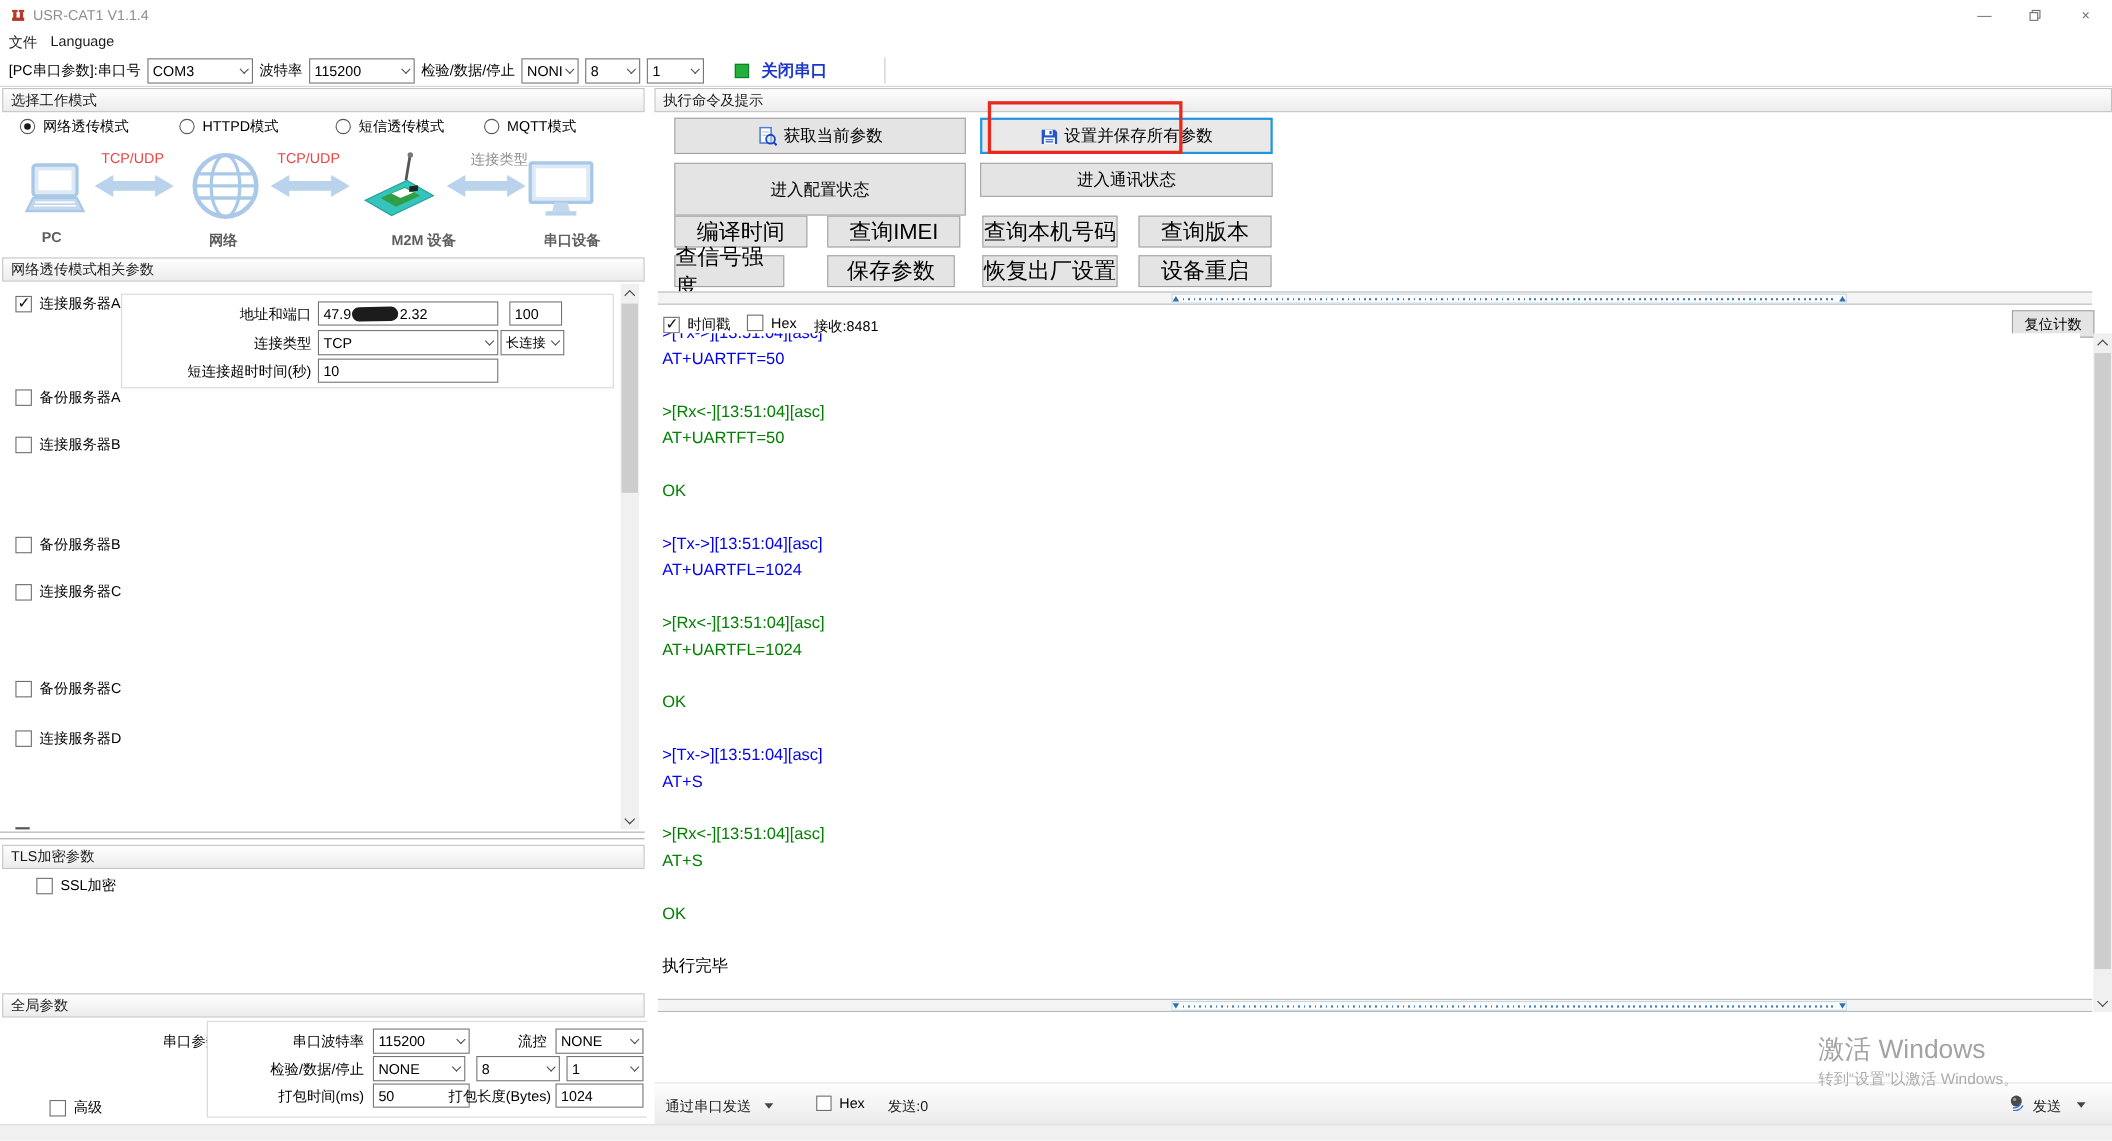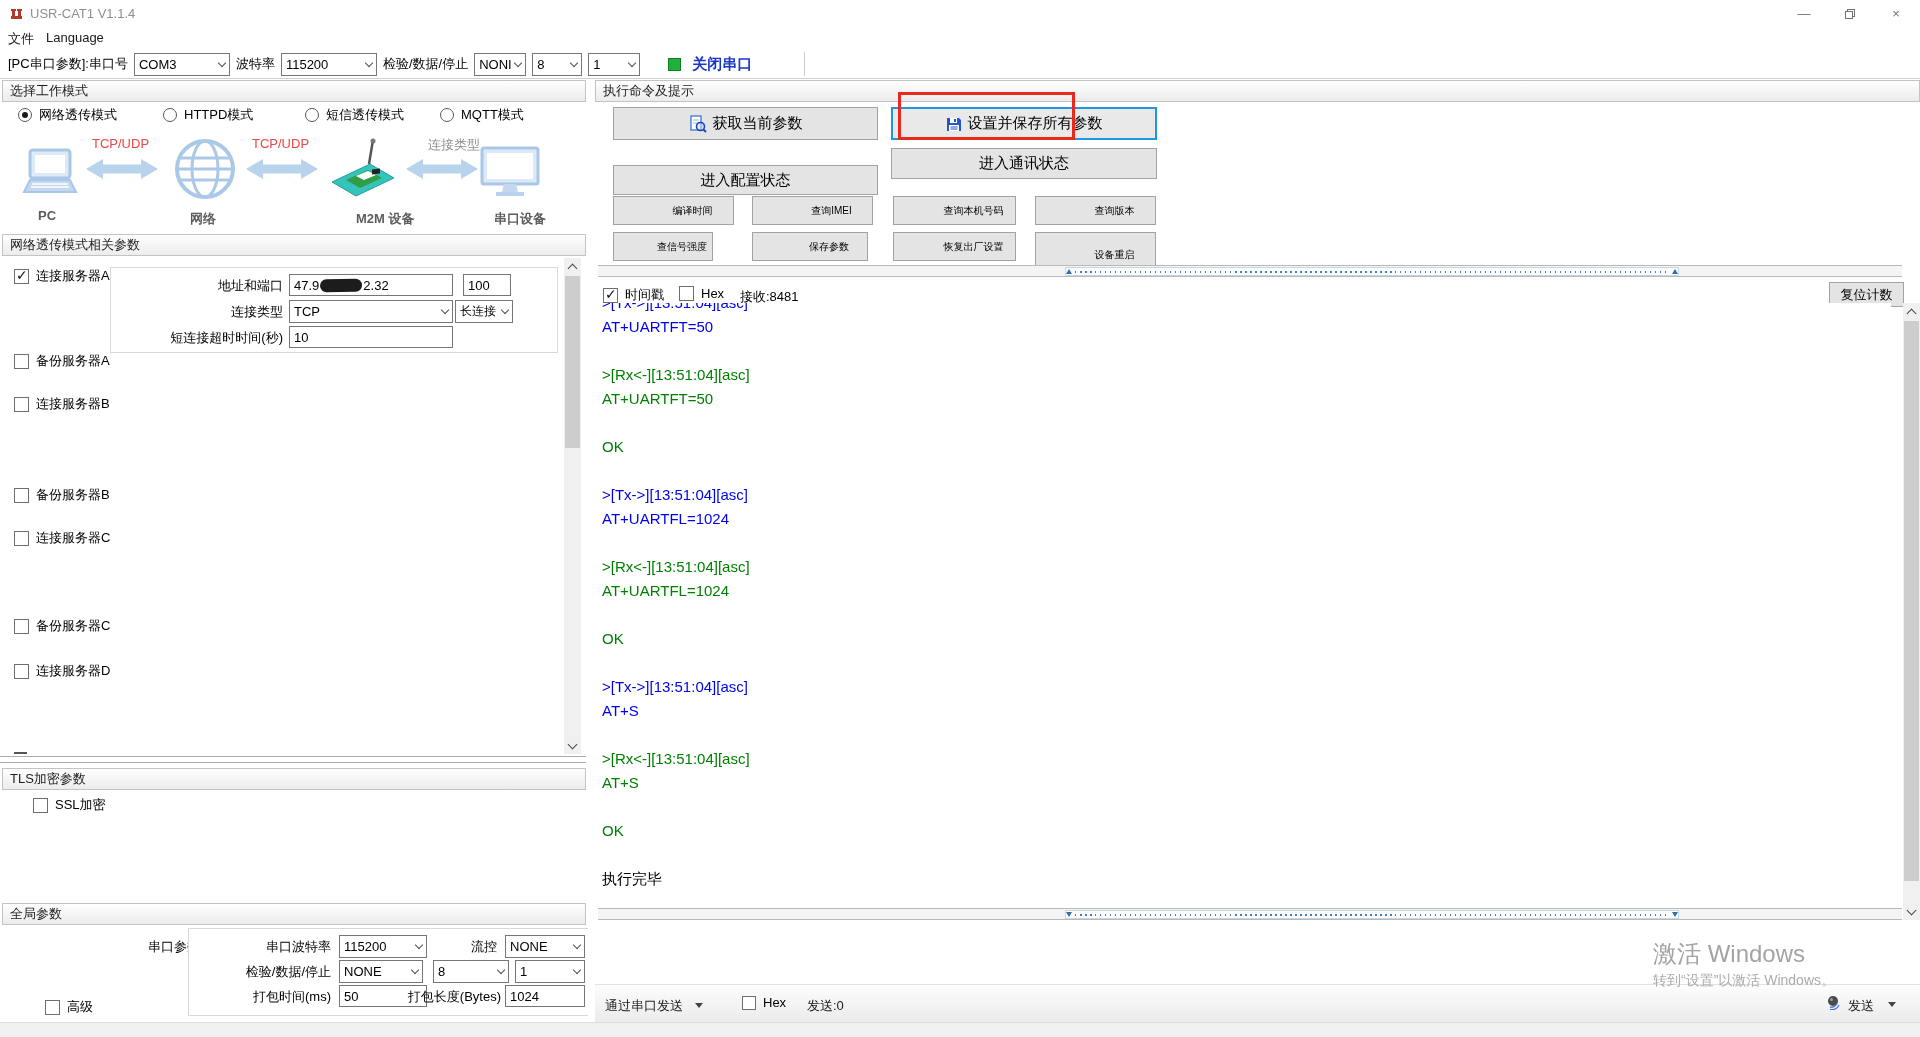--- a/index.html
+++ b/index.html
@@ -54,21 +54,21 @@
   .down { transform:rotate(45deg); margin-top:-2px; }
   .vs-thumb { position:absolute; left:1px; width:15px; background:#cdcdcd; }
   .hscroll { background:#f4f4f4; border-top:1px solid #b9b9b9; border-bottom:1px solid #b9b9b9; }
   .hs-seg { position:absolute; top:1px; height:9px; background:#fdfdfd; border:1px solid #c7d7e4; display:flex; align-items:center; }
   .hs-dots { flex:1; height:2px; margin:0 3px; background-image:repeating-linear-gradient(90deg,#3f7fbf 0 1.5px,transparent 1.5px 5px); }
   .hs-tri-up { width:0; height:0; border-left:3.5px solid transparent; border-right:3.5px solid transparent; border-bottom:5px solid #2f6fb0; }
   .hs-tri-down { width:0; height:0; border-left:3.5px solid transparent; border-right:3.5px solid transparent; border-top:5px solid #2f6fb0; }
 
   
   .btn { background:#e4e4e4; border:1px solid #a2a2a2; display:flex; align-items:center; justify-content:center; font-size:15px; gap:6px; cursor:default; }
-  .btn.small { font-size:10px;padding-left:38px; }
+  .btn.small { font-size:20px; }
   .btn.primary { border:2px solid #2196e0; background:#e9e9e9; }
   #red-annotation { border:3px solid #e8291d; background:transparent; z-index:6; pointer-events:none; }
 
   
   #log-box { background:#fff; overflow:hidden; font-size:15px; line-height:24px; padding-left:4px; }
   .log-line { white-space:pre; }
   .log-line.tx { color:#0000ee; }
   .log-line.rx { color:#008000; }
   .log-line.p  { color:#000; }
   .log-line.clip { margin-top:-12px; }
@@ -347,21 +347,21 @@
         <rect x="4" y="2" width="7" height="5" fill="#fff"></rect>
         <rect x="8" y="3" width="2" height="3" fill="#2456c9"></rect>
         <rect x="3" y="9" width="10" height="6" fill="#fff"></rect>
         <line x1="4.5" y1="11" x2="11.5" y2="11" stroke="#2456c9" stroke-width="1"></line>
         <line x1="4.5" y1="13" x2="11.5" y2="13" stroke="#2456c9" stroke-width="1"></line>
       </svg>
       <span>设置并保存所有参数</span>
     </div>
     <div id="red-annotation" class="abs" style="left:310px;top:13px;width:177px;height:48px"></div>
 
-    <div class="btn abs" style="left:25px;top:86px;width:265px;height:30px">
+    <div class="btn abs" style="left:25px;top:69px;width:265px;height:48px">
         <span>进入配置状态</span>
       </div>
     <div class="btn abs" style="left:303px;top:69px;width:266px;height:31px">
         <span>进入通讯状态</span>
       </div>
 
     <div class="btn small abs" style="left:25px;top:117px;width:121px;height:29px">
         <span>编译时间</span>
       </div>
     <div class="btn small abs" style="left:164px;top:117px;width:121px;height:29px">
@@ -375,21 +375,21 @@
       </div>
     <div class="btn small abs" style="left:25px;top:153px;width:100px;height:29px">
         <span>查信号强度</span>
       </div>
     <div class="btn small abs" style="left:164px;top:153px;width:116px;height:29px">
         <span>保存参数</span>
       </div>
     <div class="btn small abs" style="left:305px;top:153px;width:123px;height:29px">
         <span>恢复出厂设置</span>
       </div>
-    <div class="btn small abs" style="left:447px;top:153px;width:121px;height:45px">
+    <div class="btn small abs" style="left:447px;top:153px;width:121px;height:29px">
         <span>设备重启</span>
       </div>
 
     <div class="hscroll abs" style="left:10px;top:186px;width:1304px;height:12px">
       <div class="hs-seg" style="left:467px;width:614px">
         <span class="hs-tri-up"></span>
         <span class="hs-dots"></span>
         <span class="hs-tri-up"></span>
       </div>
     </div>

